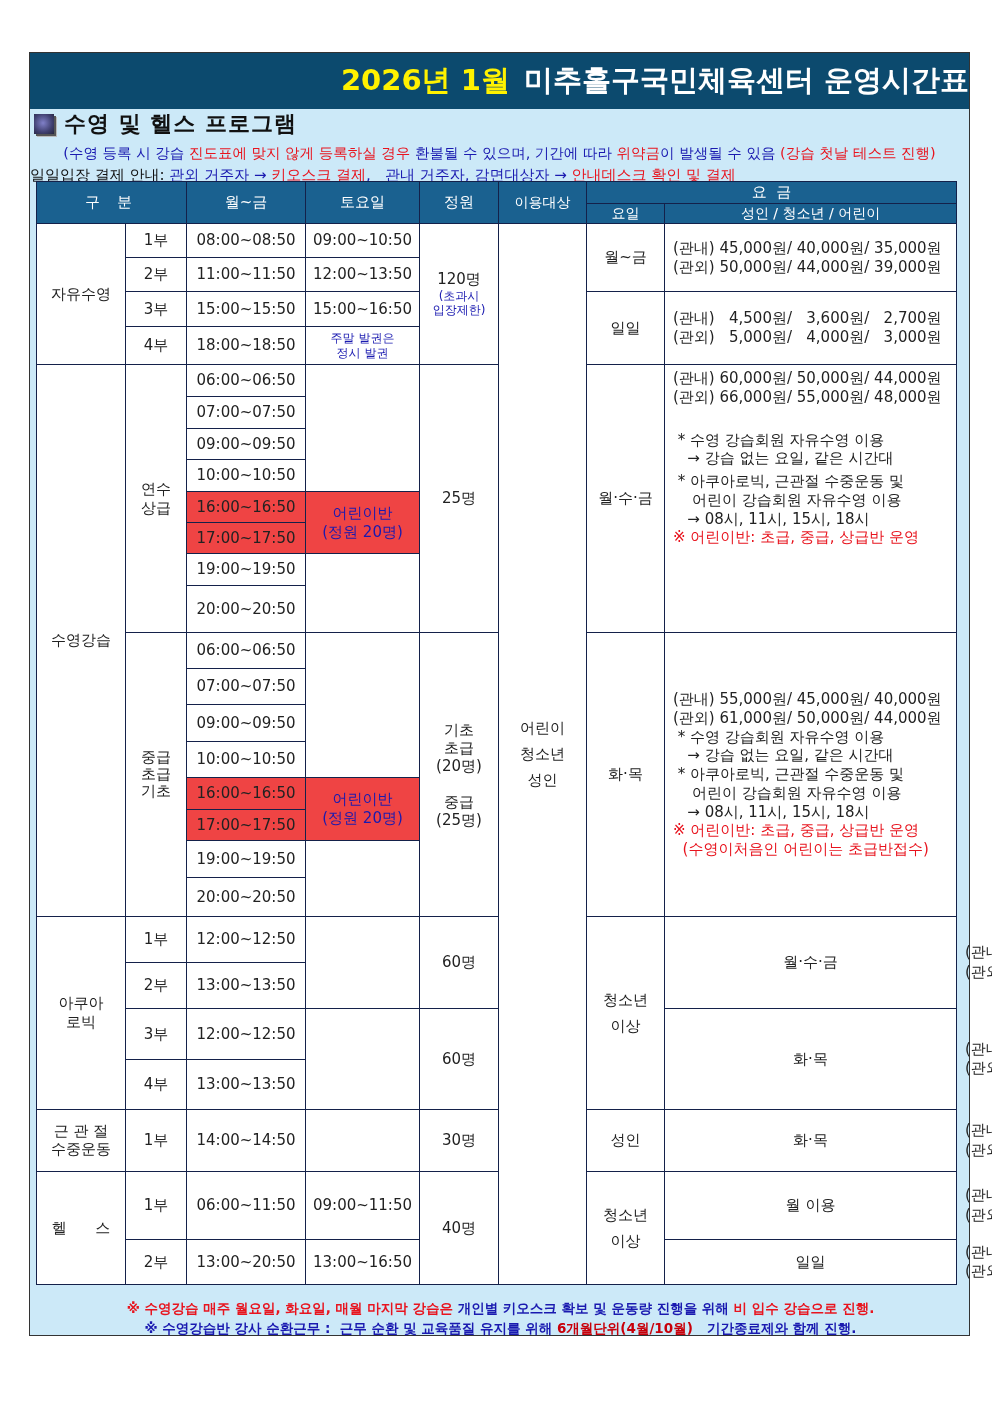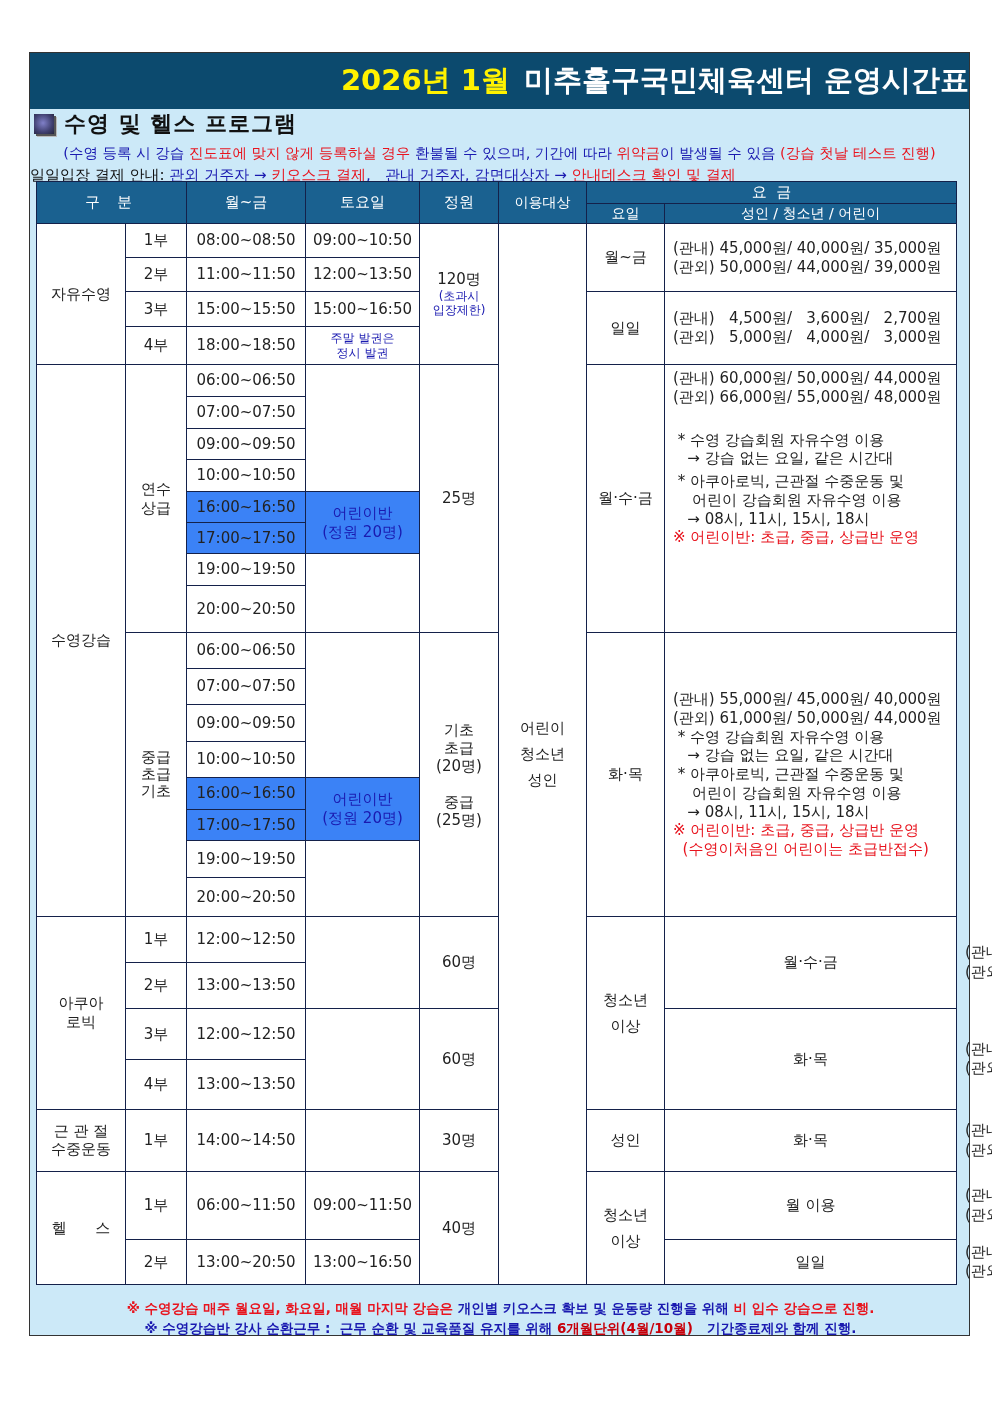--- a/index.html
+++ b/index.html
@@ -25,21 +25,21 @@
   .notice1 { font-size: 14.5px; text-align: center; margin-top: 4px; line-height: 20px; }
   .notice2 { font-size: 15px; line-height: 24px; }
   table.sched {
     position: absolute; left: 6px; top: 128px; width: 920px;
     border-collapse: collapse; background: #fff; font-size: 15px; table-layout: fixed;
   }
   table.sched td, table.sched th {
     border: 1.5px solid #14214a; text-align: center; vertical-align: middle; padding: 0; line-height: 1.25;
   }
   table.sched th { background: #1a6190; color: #fff; font-weight: normal; font-size: 15px; }
-  .hl { background: #3b82f6; }
+  .hl { background: #ef4444; }
   .kid { color: #1a1ab0; }
   .small-blue { color: #1a1ab0; font-size: 12px; line-height: 1.2; }
   .fee { text-align: left !important; padding-left: 8px !important; font-size: 15px; line-height: 1.6; }
   .fee .line { white-space: pre; display: block; }
   .fee .note { display: block; white-space: pre; }
   .fee .note-red { display: block; white-space: pre; color: #e8141e; }
   .footer { position: absolute; left: 0; top: 1245px; width: 941px; text-align: center; font-size: 13.5px; font-weight: bold; line-height: 20px; }
 </style>
 </head>
 <body>

